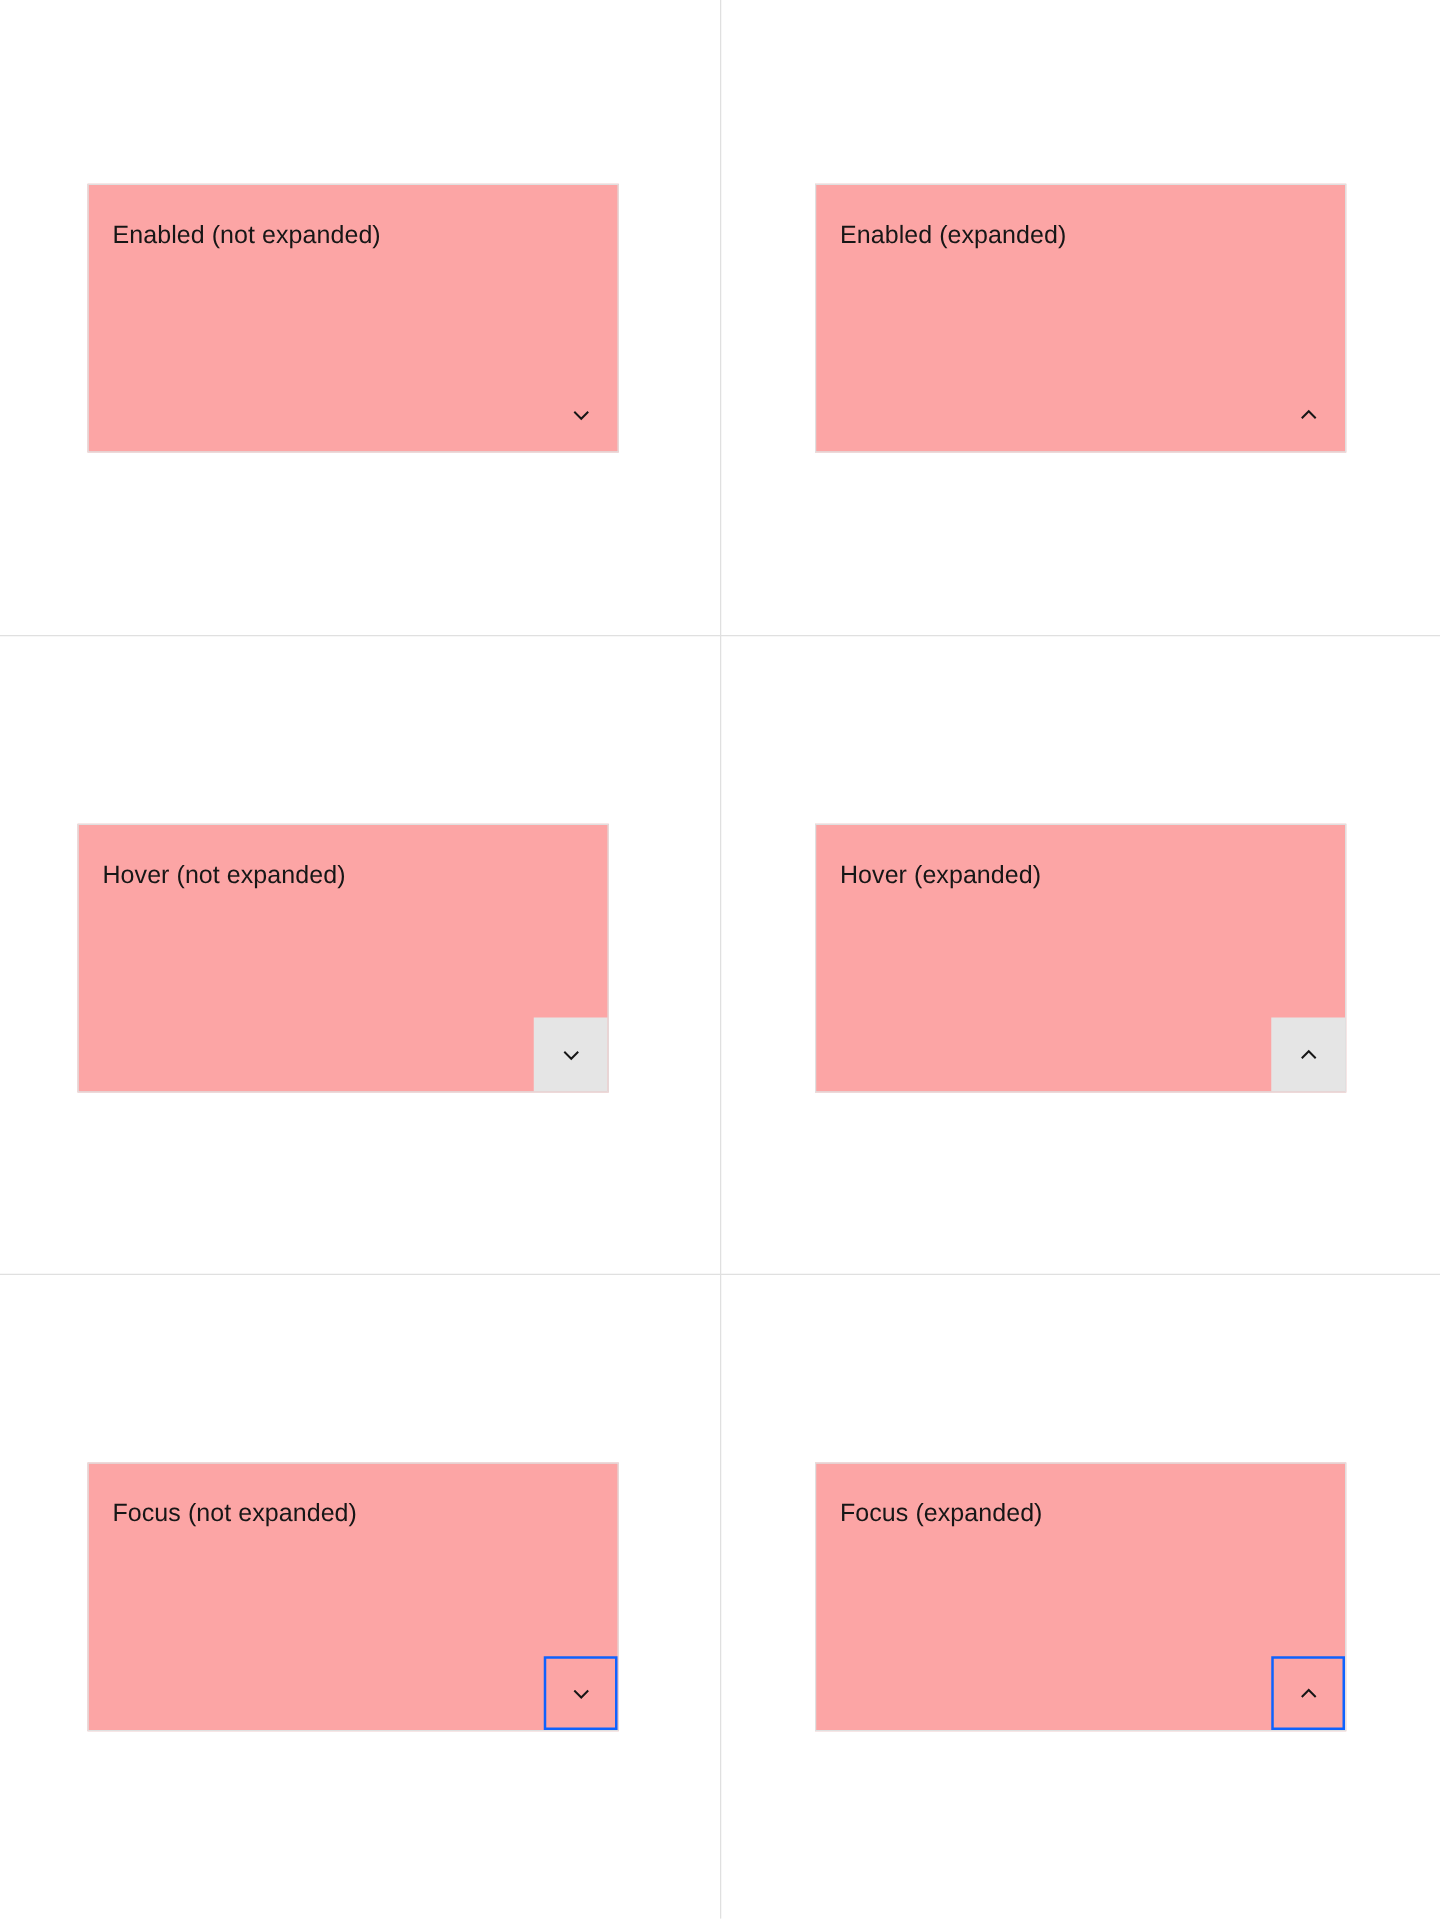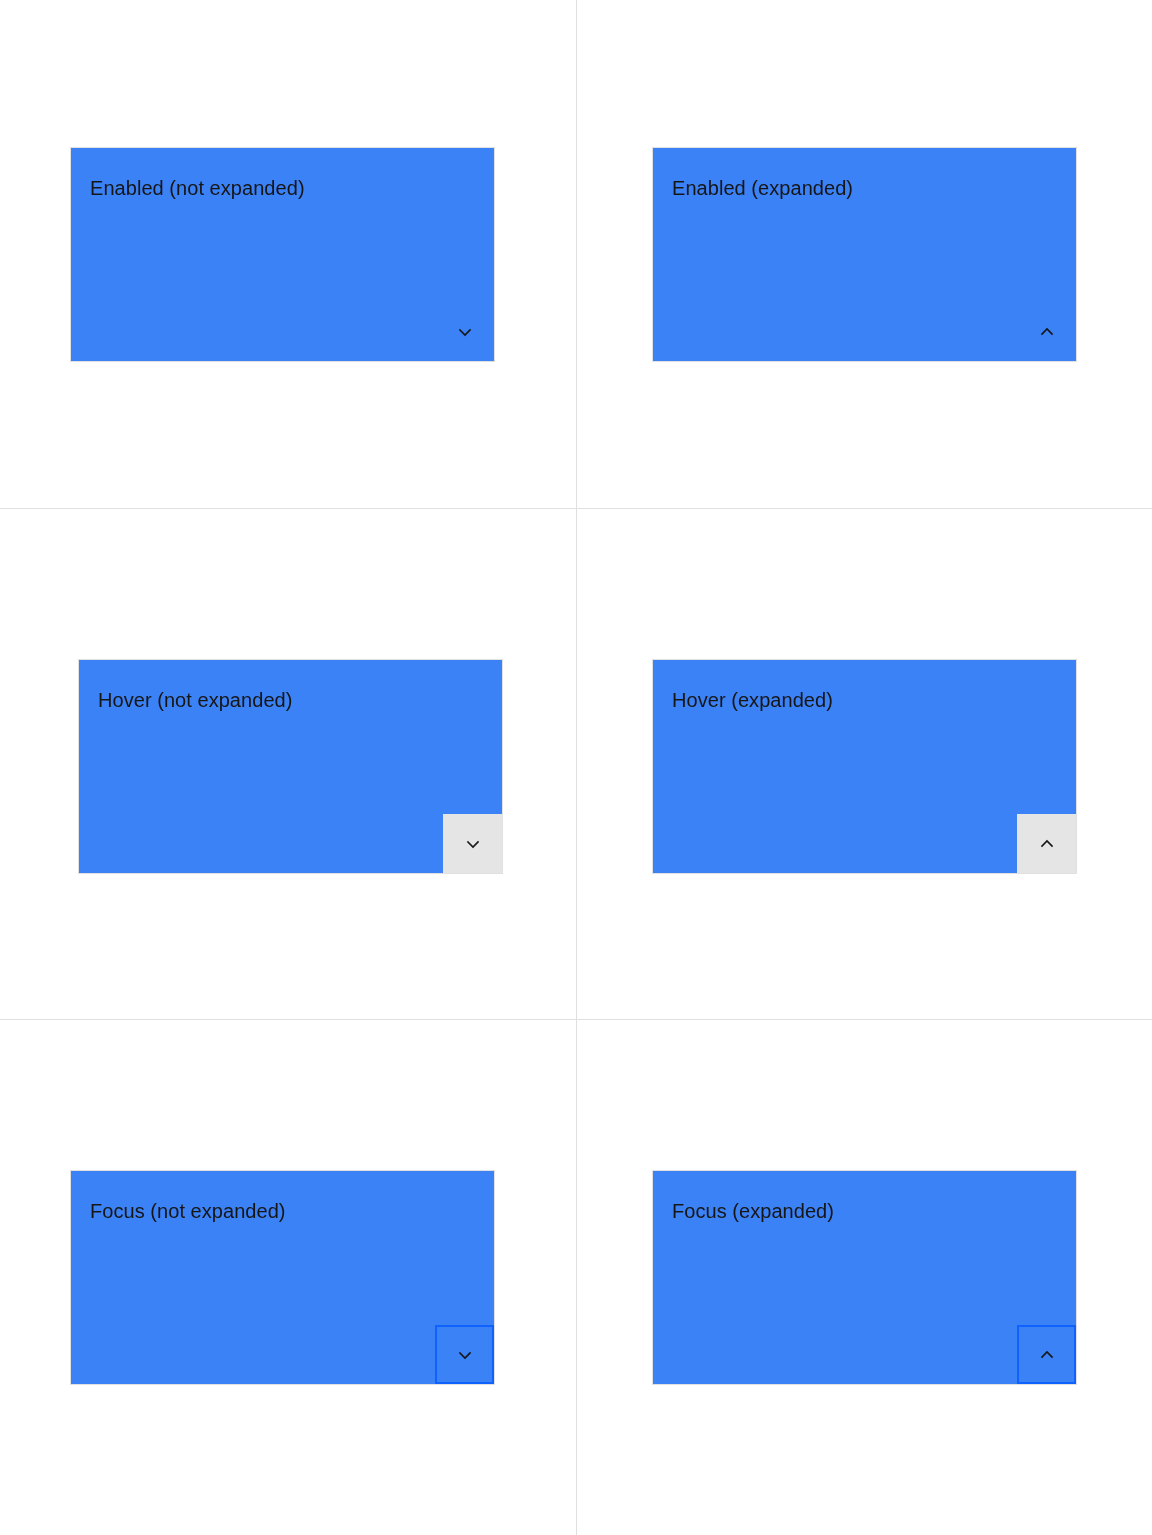--- a/index.html
+++ b/index.html
@@ -45,21 +45,21 @@
     height: 511px;
     box-sizing: border-box;
   }
 
   
   .accordion {
     position: absolute;
     width: 425px;
     height: 215px;
     box-sizing: border-box;
-    background: #3b82f6;
+    background: #fca5a5;
     border: 1px solid #e0e0e0;
   }
   .accordion-label {
     position: absolute;
     left: 19px;
     top: 27px;
     font-size: 20px;
     line-height: 26px;
     color: #161616;
     letter-spacing: 0.05px;
@@ -122,21 +122,21 @@
       <div class="accordion-label">Enabled (expanded)</div>
       <div class="chevron-btn">
         <svg width="16" height="16" viewBox="0 0 16 16" aria-hidden="true">
             <path d="M3 10 L8 5 L13 10"></path>
           </svg>
       </div>
     </div>
   </div>
 
   <div class="cell" style="left:0px; top:509px;">
-    <div class="accordion" style="left:78px; top:150px;padding-left:35px;">
+    <div class="accordion" style="left:62px; top:150px;padding-left:35px;">
       <div class="accordion-label">Hover (not expanded)</div>
       <div class="chevron-btn is-hover">
         <svg width="16" height="16" viewBox="0 0 16 16" aria-hidden="true">
             <path d="M3 6 L8 11 L13 6"></path>
           </svg>
       </div>
     </div>
   </div>
 
   <div class="cell" style="left:577px; top:509px;">

